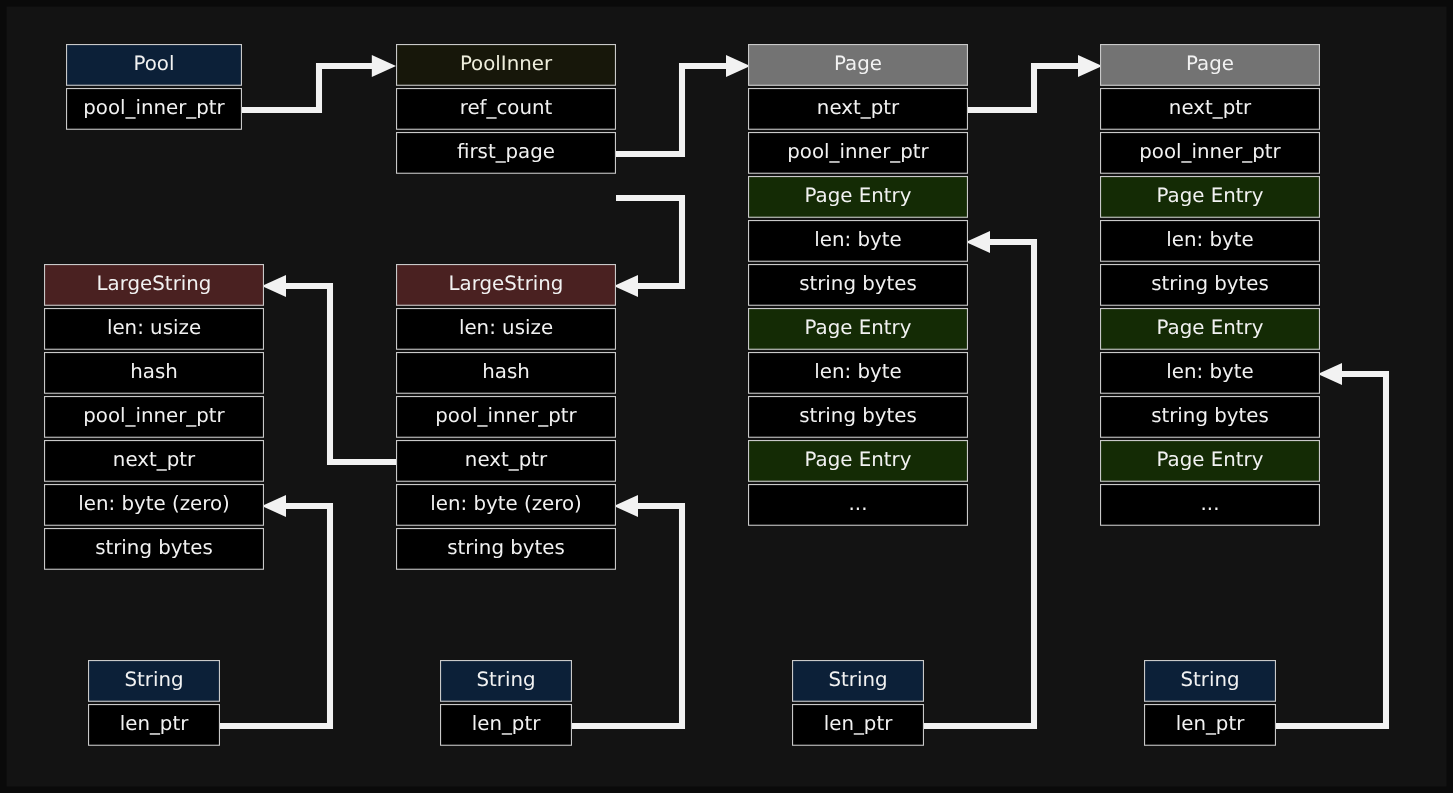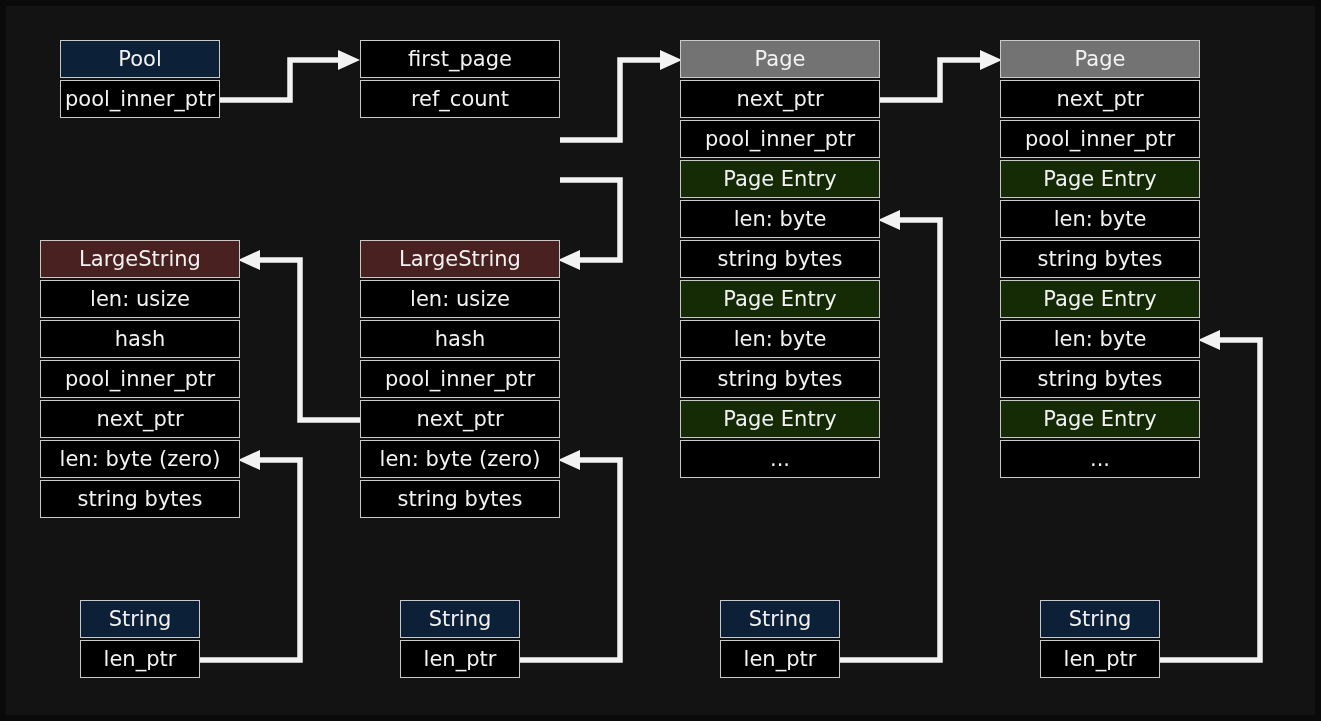--- a/index.html
+++ b/index.html
@@ -10,21 +10,21 @@
     position:relative;overflow:hidden;
     border:6px solid #0a0a0a;box-sizing:border-box;
   }
   .canvas{position:absolute;left:-6px;top:-6px;width:1321px;height:721px;}
   .node{position:absolute;display:flex;flex-direction:column;gap:2px;}
   .cell{
     height:38px;box-sizing:border-box;
     border:1.5px solid #c9c9c9;
     background:#000000;color:#f2f2f2;
     display:flex;align-items:center;justify-content:center;
-    font-size:21px;line-height:1;white-space:nowrap;
+    font-size:18px;line-height:1;white-space:nowrap;
   }
   .hdr-navy{background:#0c2038;}
   .hdr-olive{background:#17170a;color:#eeeedd;}
   .hdr-green{background:#737373;}
   .hdr-maroon{background:#4a2121;}
   .section{background:#142b05;}
   .pos-pool{left:60px;top:40px;width:160px;}
   .pos-pool-inner{left:360px;top:40px;width:200px;}
   .pos-page1{left:680px;top:40px;width:200px;}
   .pos-page2{left:1000px;top:40px;width:200px;}
@@ -61,22 +61,23 @@
       <polyline points="1160,660 1260,660 1260,340 1218,340" fill="none" stroke="#f2f2f2" stroke-width="5.5"></polyline>
       <polygon points="1198,340 1220,330 1220,350" fill="#f2f2f2"></polygon>
     </svg>
 
   <div class="node pos-pool">
     <div class="cell hdr-navy">Pool</div>
     <div class="cell">pool_inner_ptr</div>
   </div>
 
   <div class="node pos-pool-inner">
+    <div class="cell hdr-olive">PoolInner</div>
+    <div class="cell">ref_count</div>
     <div class="cell">first_page</div>
-    <div class="cell">ref_count</div>
   </div>
 
   <div class="node pos-page1">
     <div class="cell hdr-green">Page</div>
     <div class="cell">next_ptr</div>
     <div class="cell">pool_inner_ptr</div>
     <div class="cell section">Page Entry</div>
     <div class="cell">len: byte</div>
     <div class="cell">string bytes</div>
     <div class="cell section">Page Entry</div>

